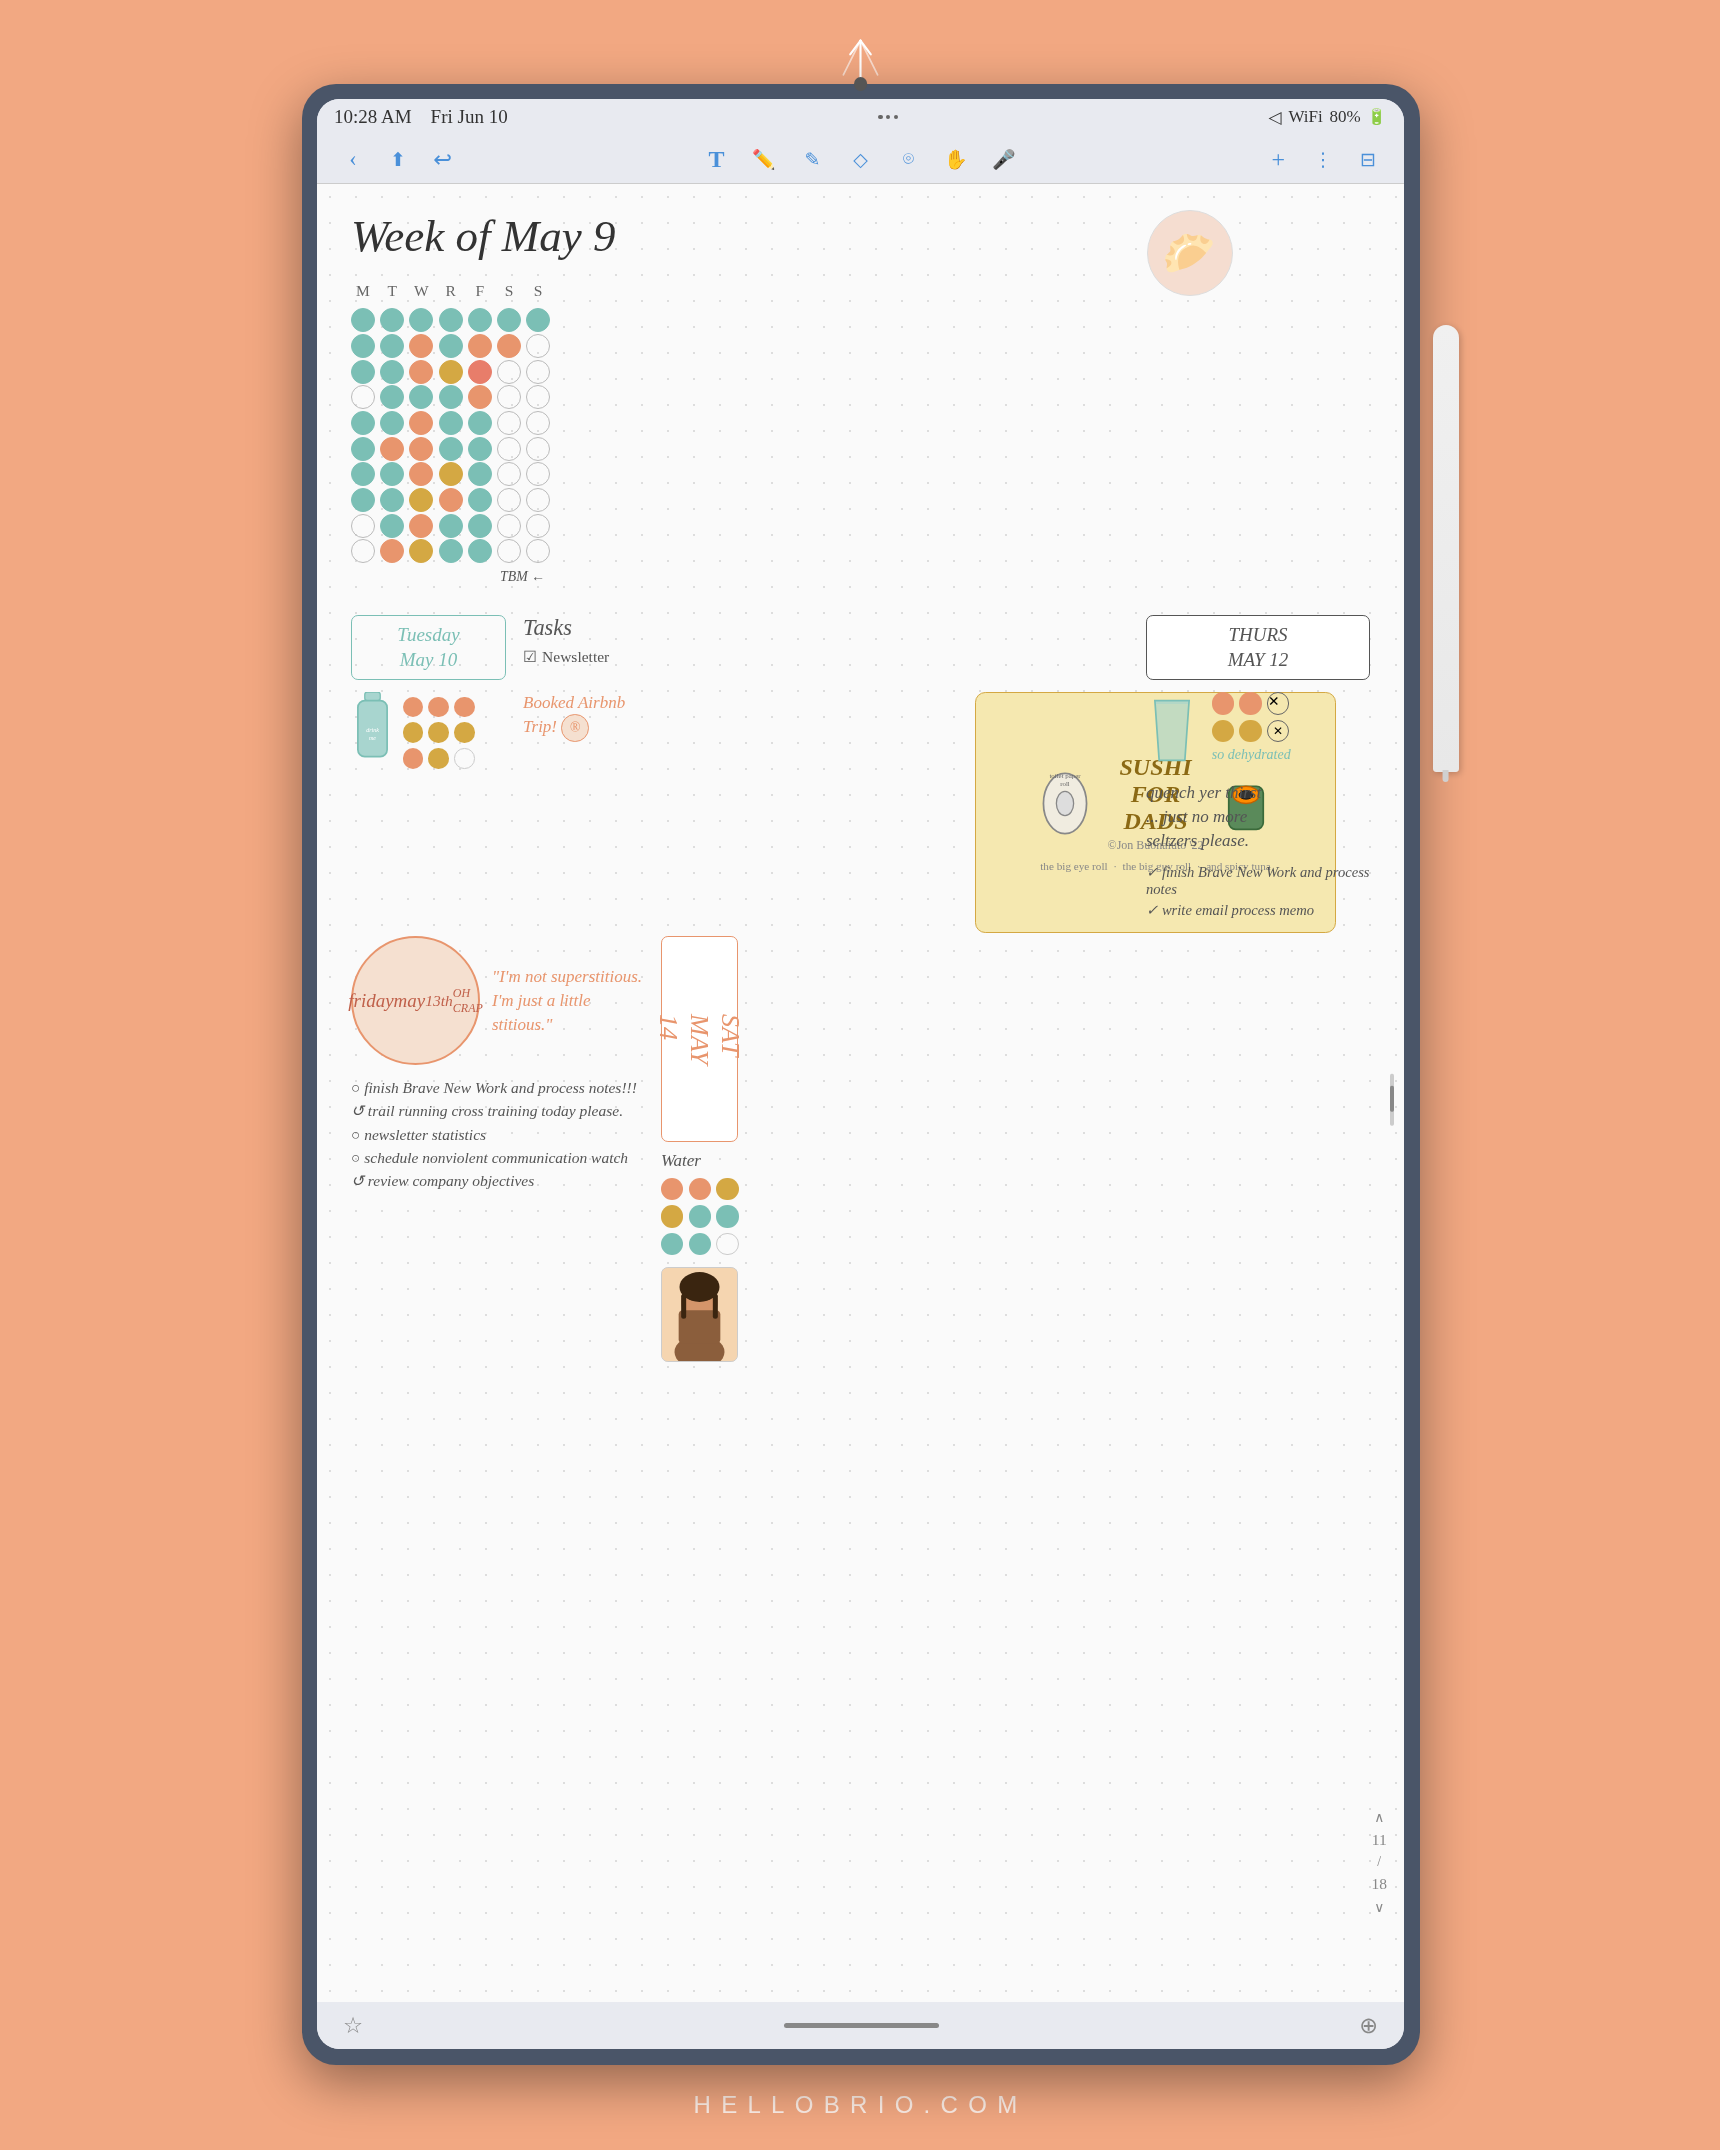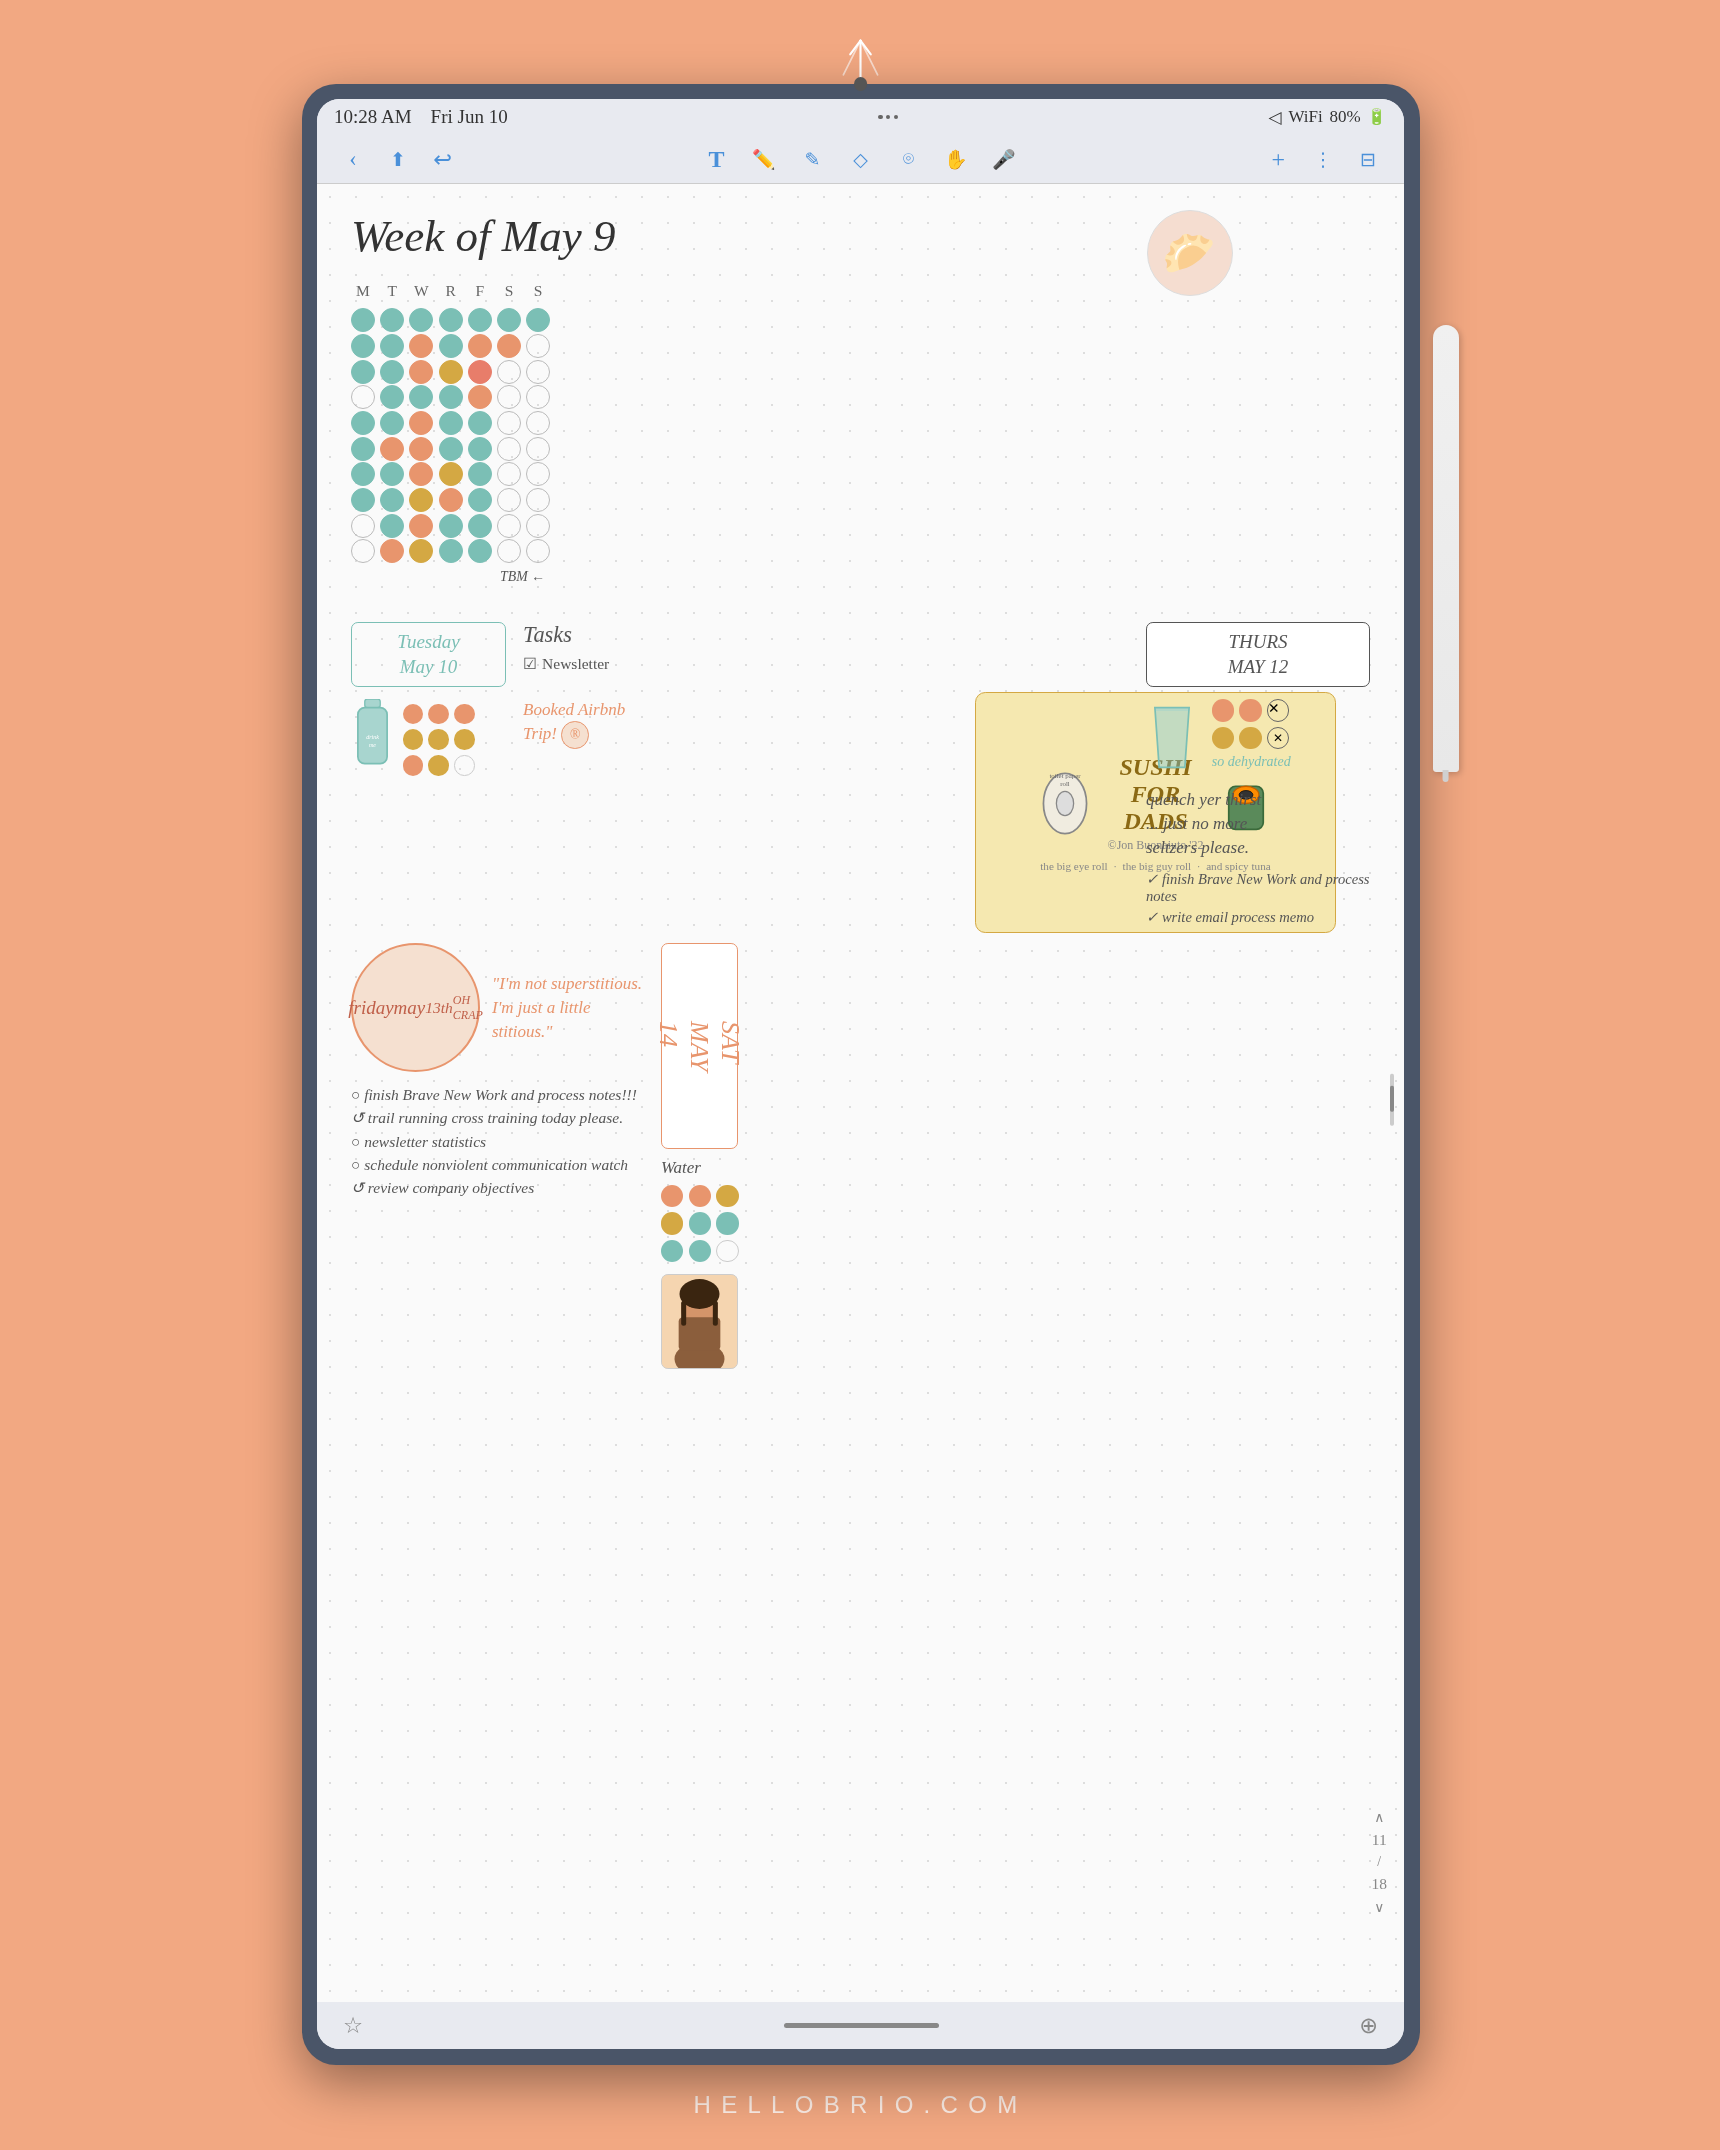--- a/index.html
+++ b/index.html
@@ -541,21 +541,21 @@
                     <rect x="10" y="20" width="40" height="50" rx="8" fill="#5a8a5a" stroke="#3a6a3a" stroke-width="2"></rect>
                     <ellipse cx="30" cy="30" rx="15" ry="10" fill="#ff8c00" stroke="#c06000" stroke-width="1.5"></ellipse>
                     <ellipse cx="30" cy="30" rx="8" ry="5" fill="#333" stroke="#111" stroke-width="1"></ellipse>
                   </svg>
                 </div>
                 <div style="font-size:11.2px; color:#888; margin-top:6.9px;">the big eye roll &nbsp;·&nbsp; the big guy roll &nbsp;·&nbsp; and spicy tuna</div>
               </div>
             </div>
           </div>
 
-          <div style="padding: 0 34px; display:flex; gap:17px; margin-top: 29px; position:relative;">
+          <div style="padding: 0 34px; display:flex; gap:17px; margin-top: 22px; position:relative;">
 
             <div style="width:155px; flex-shrink:0;">
               <div class="day-label-box">
                 Tuesday<br>May 10
               </div>
 
               <div style="display:flex; gap:8.6px; margin-top:12px; align-items:flex-start;">
                 <div style="display:flex; flex-direction:column; align-items:center;">
                   <svg width="43" height="69" viewBox="0 0 50 80">
                     <rect x="16" y="0" width="18" height="10" rx="3" fill="#A8D5CF" stroke="#7BBFB5" stroke-width="1.5"></rect>

